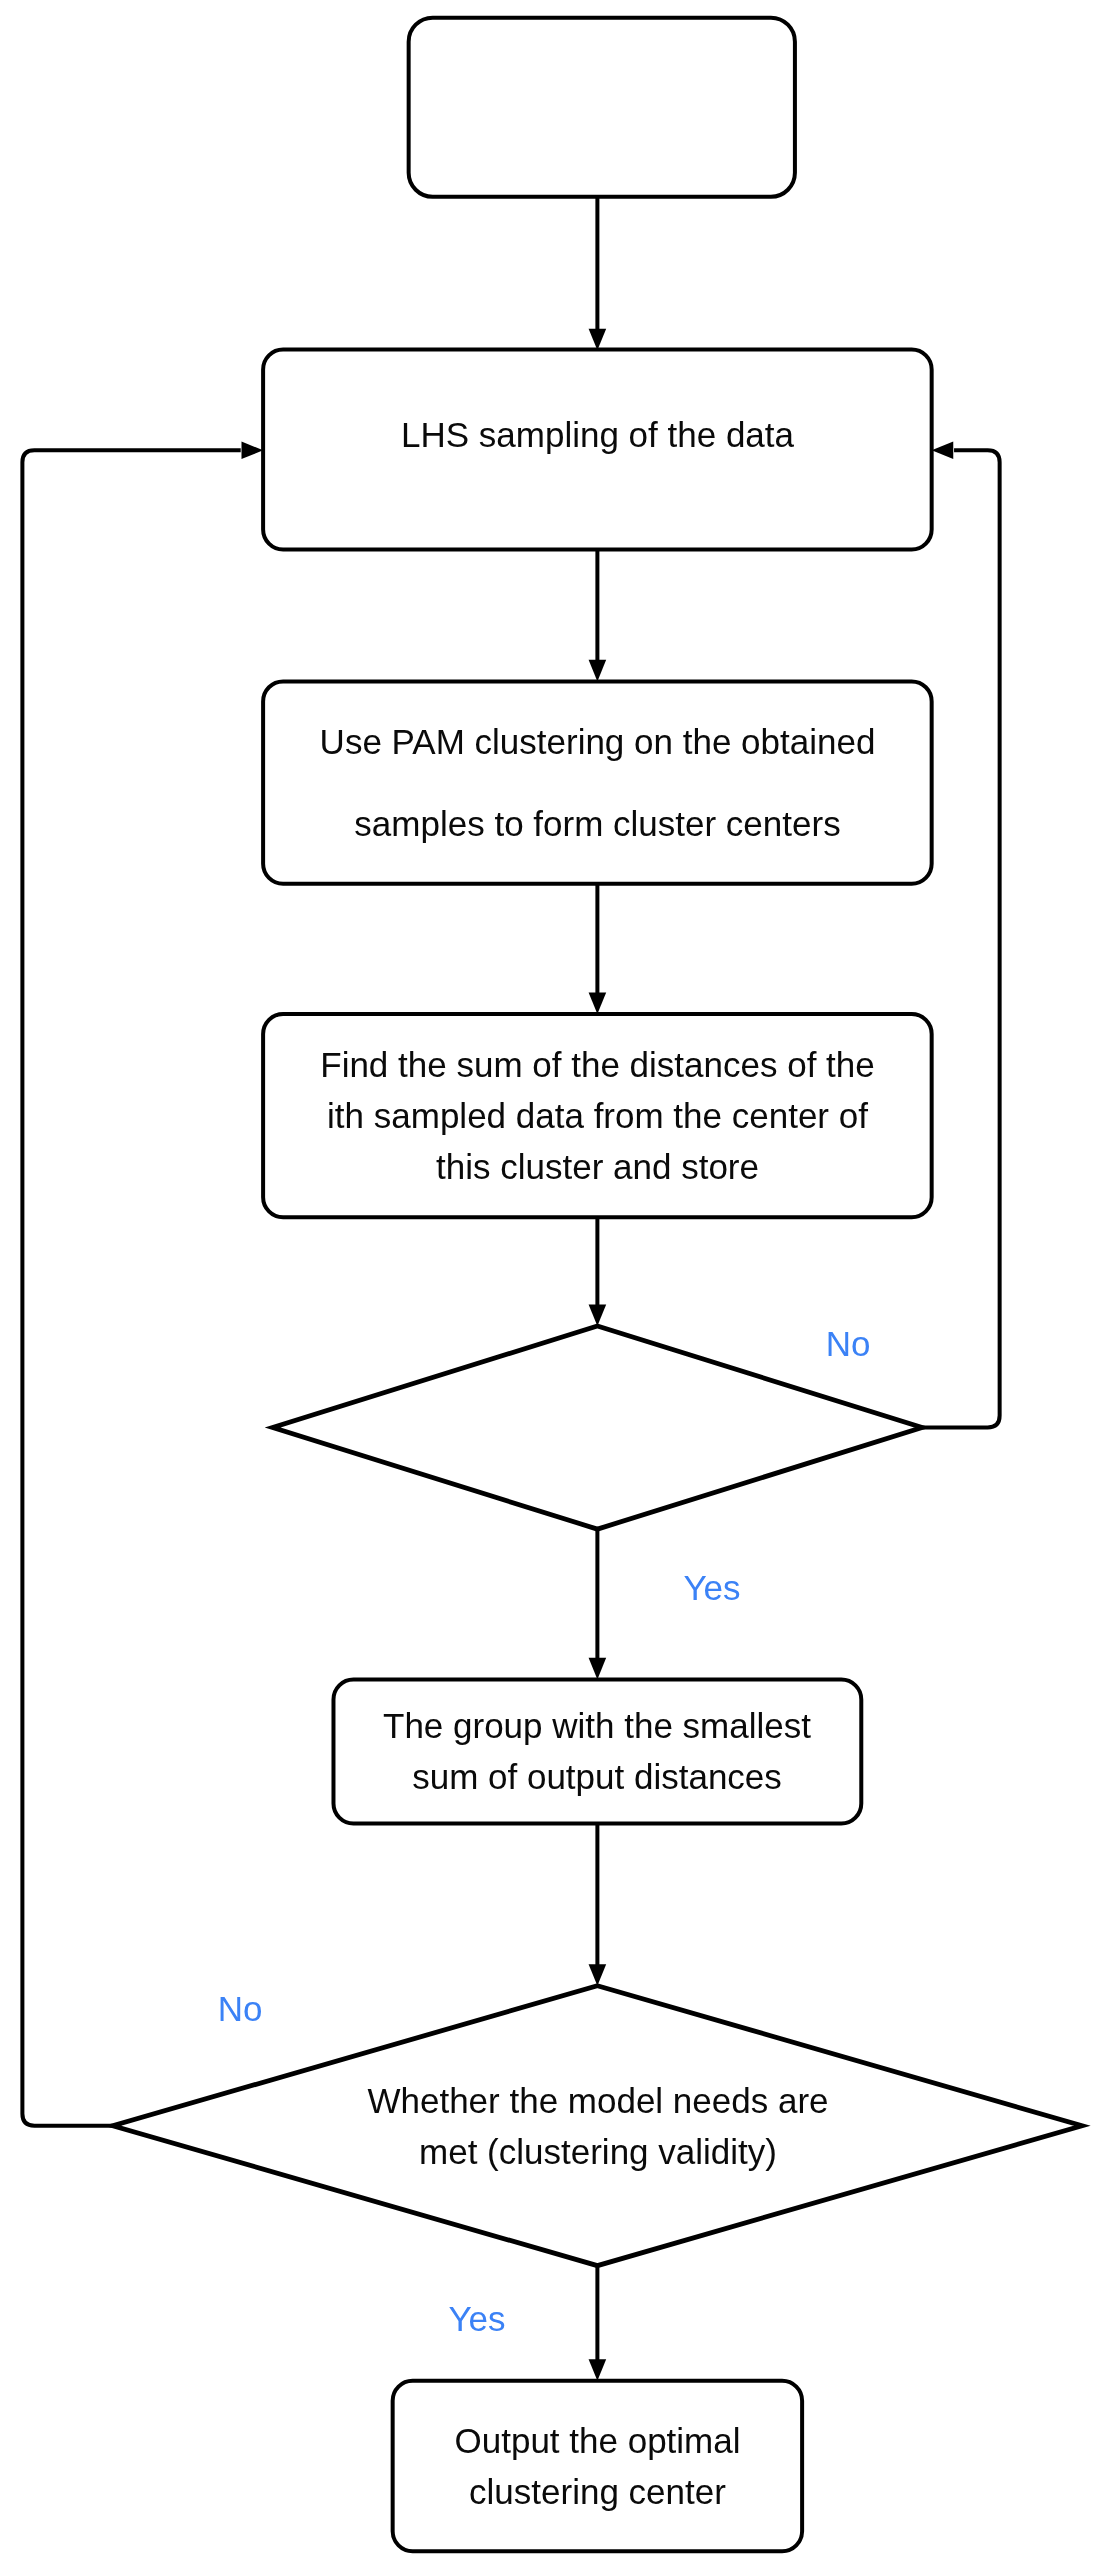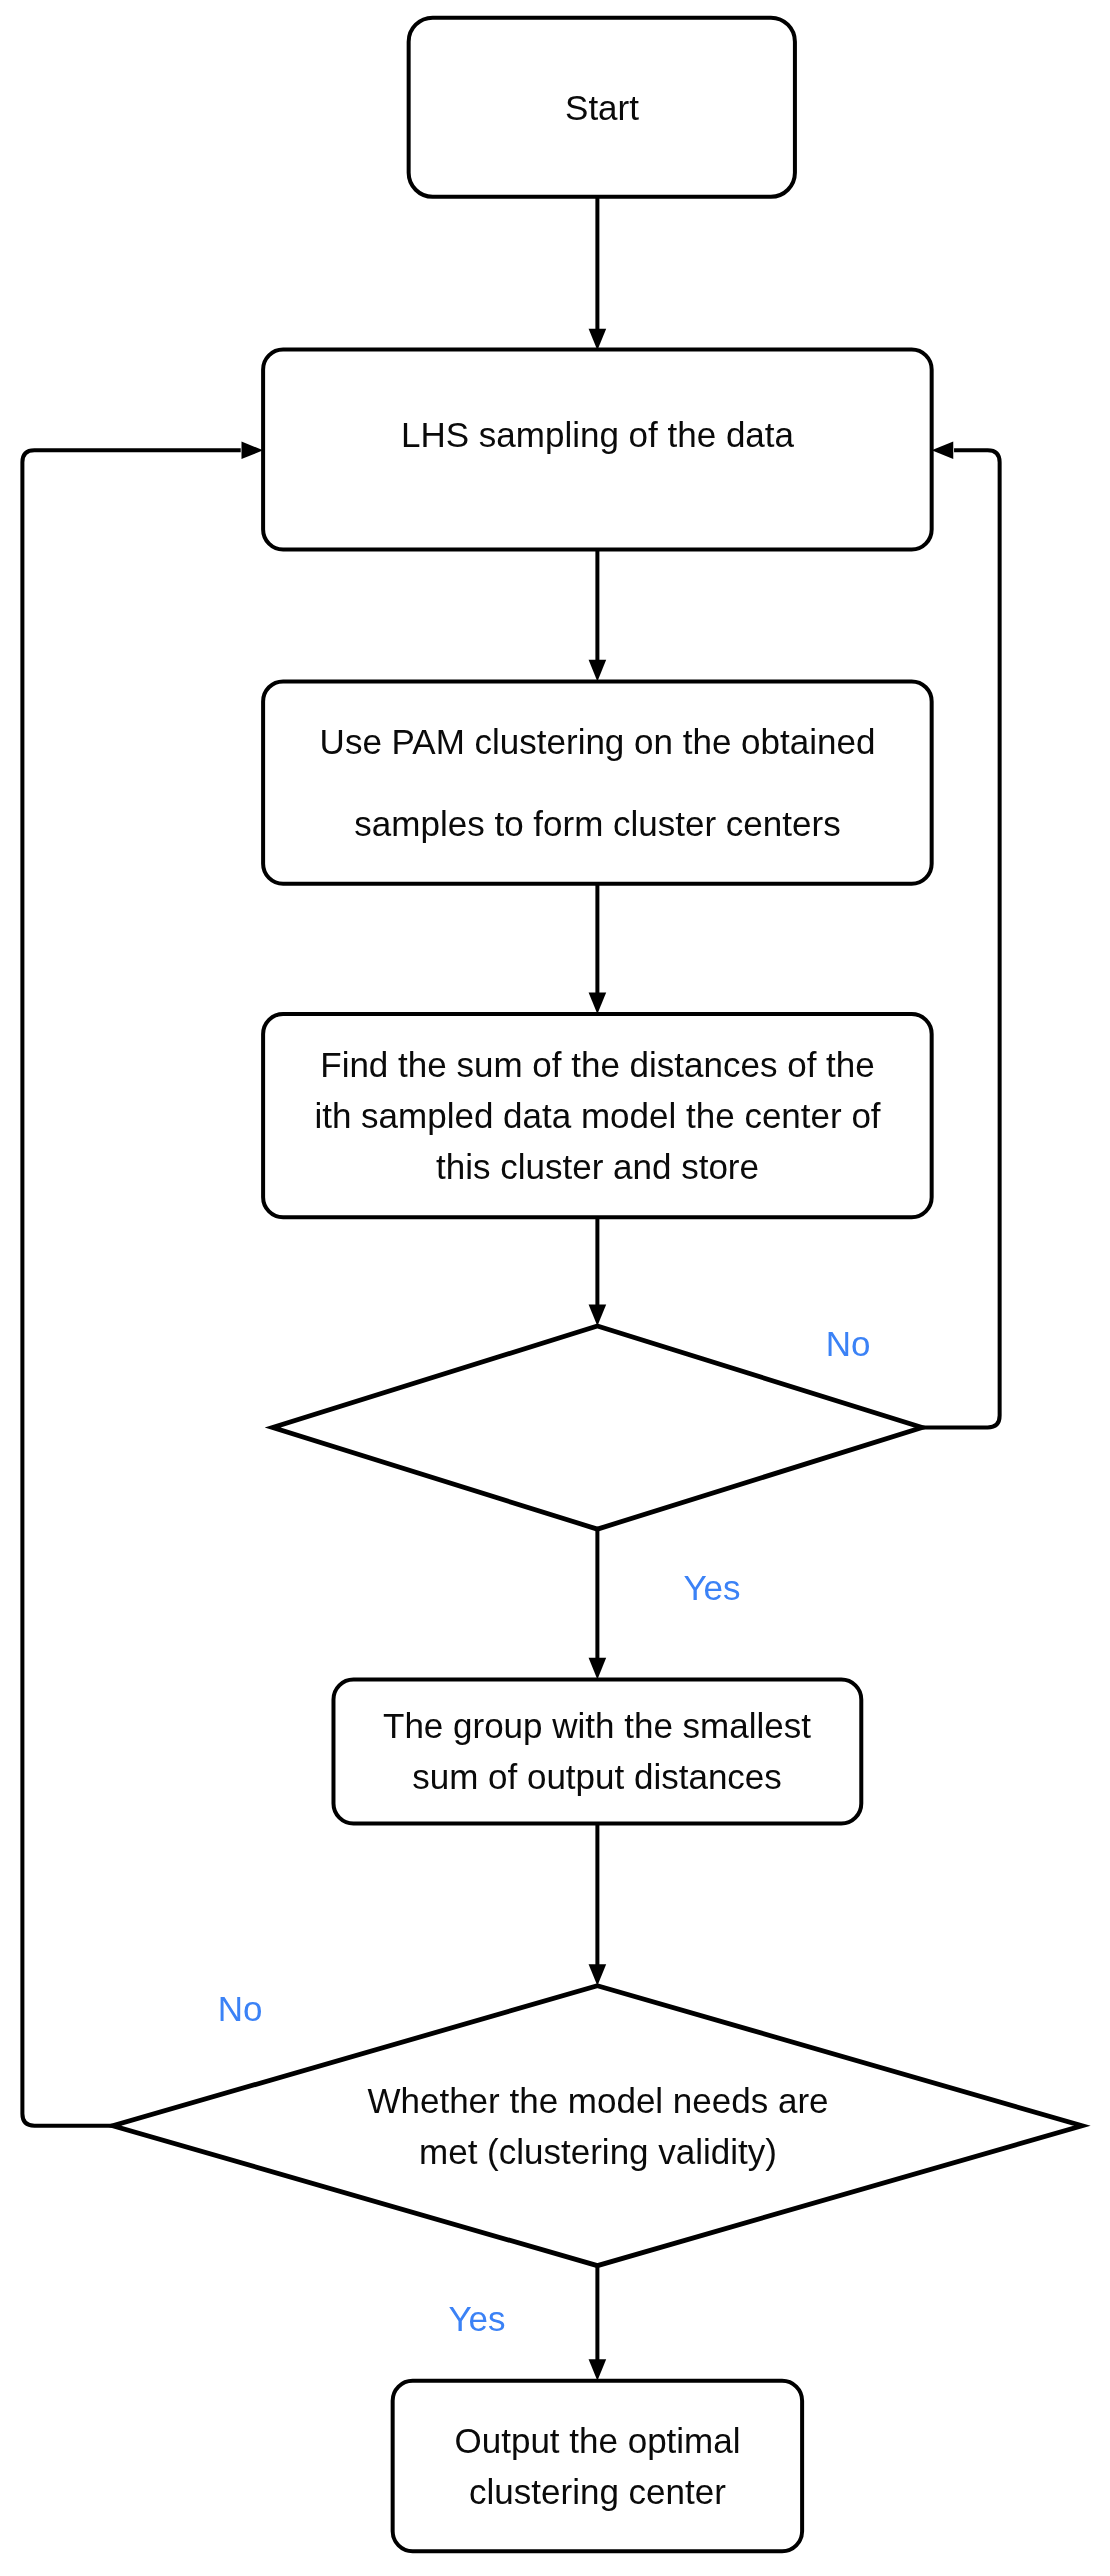--- a/index.html
+++ b/index.html
@@ -94,36 +94,33 @@
     <rect x="511" y="22" width="483" height="224" rx="30" ry="30" fill="#ffffff" stroke="#000000" stroke-width="5"></rect>
     <rect x="329" y="437" width="836" height="250" rx="25" ry="25" fill="#ffffff" stroke="#000000" stroke-width="5"></rect>
     <rect x="329" y="852" width="836" height="253" rx="25" ry="25" fill="#ffffff" stroke="#000000" stroke-width="5"></rect>
     <rect x="329" y="1268" width="836" height="254" rx="25" ry="25" fill="#ffffff" stroke="#000000" stroke-width="5"></rect>
     <polygon points="747,1658 1153,1785 747,1912 341,1785" fill="#ffffff" stroke="#000000" stroke-width="6" stroke-linejoin="miter"></polygon>
     <rect x="417" y="2100" width="660" height="180" rx="25" ry="25" fill="#ffffff" stroke="#000000" stroke-width="5"></rect>
     <polygon points="747,2483 1353,2658 747,2833 141,2658" fill="#ffffff" stroke="#000000" stroke-width="6" stroke-linejoin="miter"></polygon>
     <rect x="491" y="2977" width="512" height="213" rx="25" ry="25" fill="#ffffff" stroke="#000000" stroke-width="5"></rect>
   </svg>
 
-  <div class="node-label" style="left:409px; top:17.6px; width:386px; height:179px;">
-    <div>Start</div>
-  </div>
 
   <div class="node-label" style="left:263px; top:334px; width:669px; height:200px;">
     <div>LHS sampling of the data</div>
   </div>
 
   <div class="node-label" style="left:263px; top:681px; width:669px; height:202px;gap:31px;">
     <div>Use PAM clustering on the obtained</div>
     <div>samples to form cluster centers</div>
   </div>
 
   <div class="node-label" style="left:263px; top:1014px; width:669px; height:203px;">
     <div>Find the sum of the distances of the</div>
-    <div>ith sampled data model the center of</div>
+    <div>ith sampled data from the center of</div>
     <div>this cluster and store</div>
   </div>
 
 
   <div class="node-label" style="left:333px; top:1679px; width:528px; height:144px;">
     <div>The group with the smallest</div>
     <div>sum of output distances</div>
   </div>
 
   <div class="node-label" style="left:393px; top:2381px; width:409px; height:170px;">

